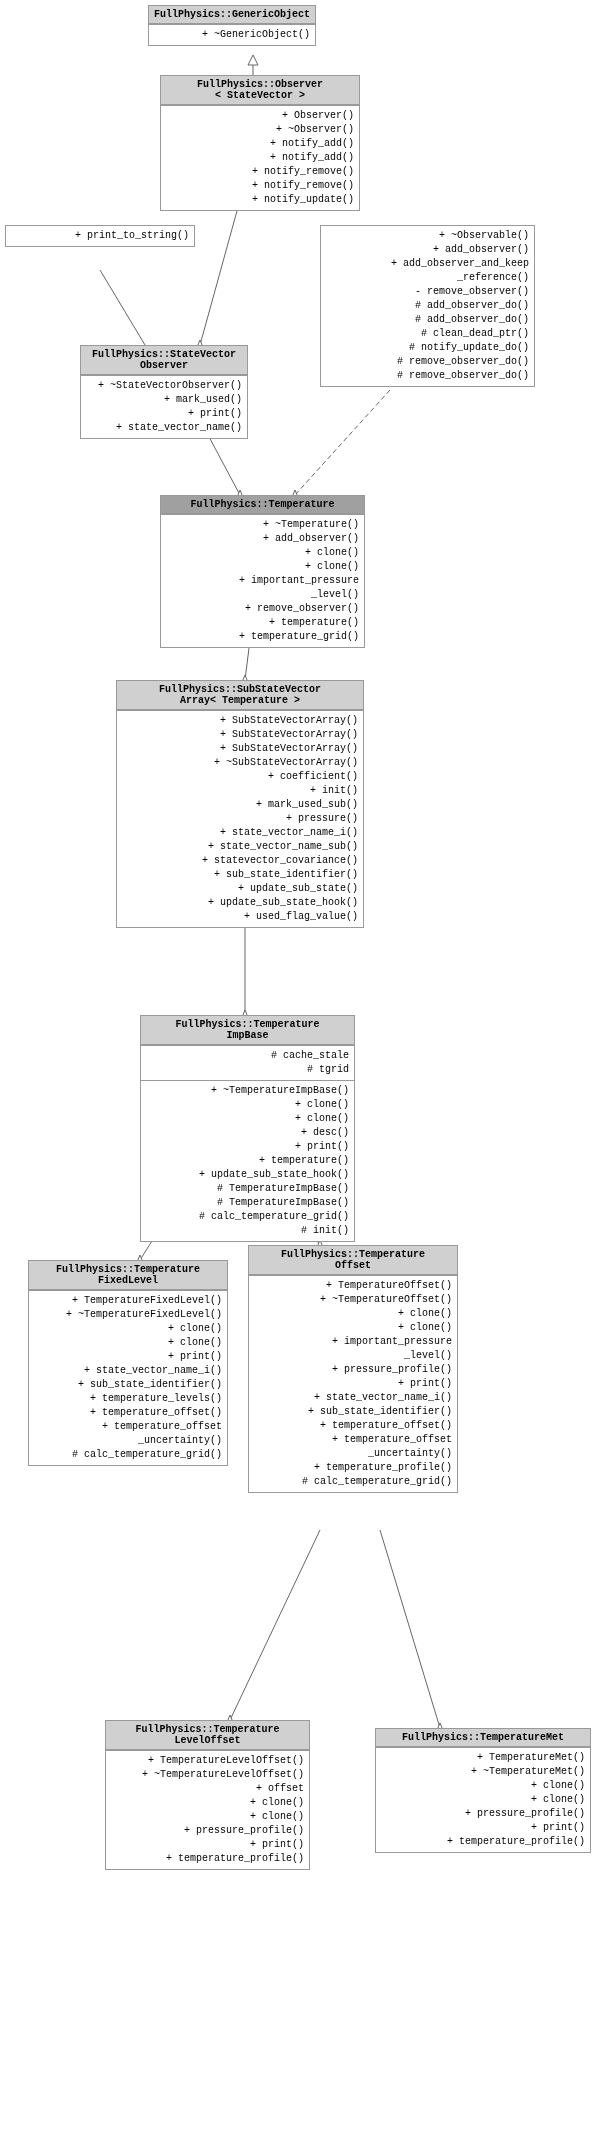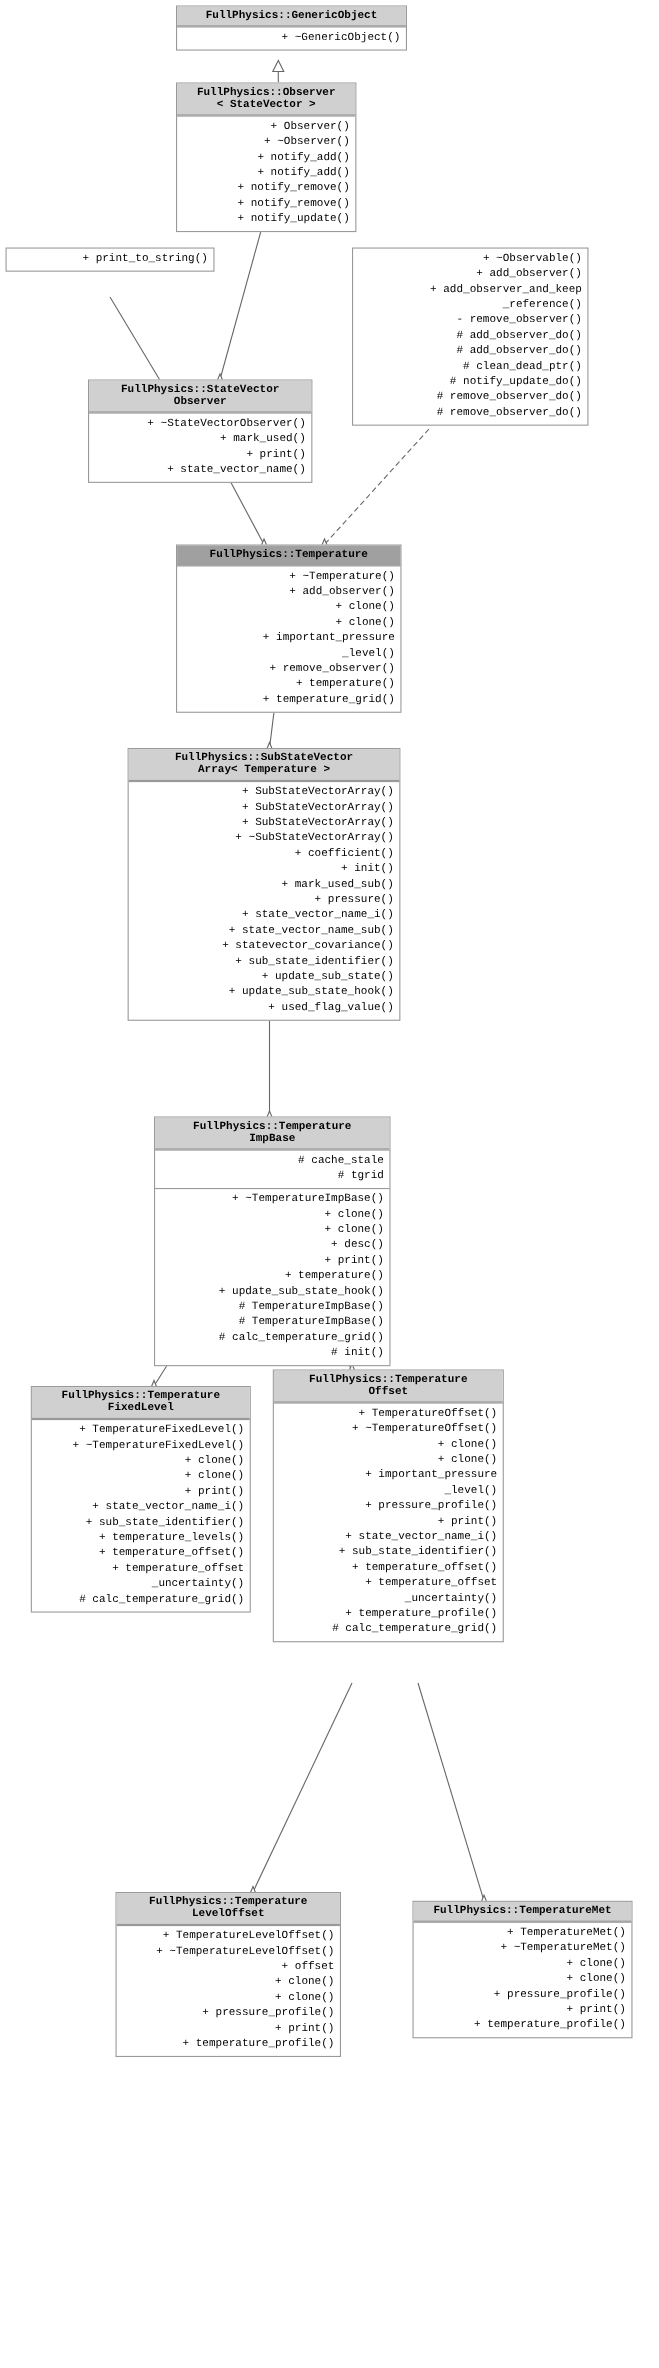--- a/index.html
+++ b/index.html
@@ -89,27 +89,27 @@
     <line x1="260" y1="1165" x2="320" y2="1245" stroke="#666" stroke-width="1"></line>
     <polygon points="320,1240 315,1252 325,1252" fill="white" stroke="#666" stroke-width="1"></polygon>
 
     <line x1="320" y1="1530" x2="230" y2="1720" stroke="#666" stroke-width="1"></line>
     <polygon points="230,1715 225,1727 235,1727" fill="white" stroke="#666" stroke-width="1"></polygon>
 
     <line x1="380" y1="1530" x2="440" y2="1728" stroke="#666" stroke-width="1"></line>
     <polygon points="440,1723 435,1735 445,1735" fill="white" stroke="#666" stroke-width="1"></polygon>
   </svg>
 
-<div class="uml-box" style="left: 160px; top: 5px; width: 210px;">
+<div class="uml-box" style="left: 148px; top: 5px; width: 168px;">
       <div class="box-title">FullPhysics::GenericObject</div>
       <div class="box-section">
         <p>+ ~GenericObject()</p>
       </div>
     </div>
-    <div class="uml-box" style="left: 160px; top: 75px; width: 164px;">
+    <div class="uml-box" style="left: 160px; top: 75px; width: 200px;">
       <div class="box-title">FullPhysics::Observer<br>&lt; StateVector &gt;</div>
       <div class="box-section">
         <p>+ Observer()</p>
         <p>+ ~Observer()</p>
         <p>+ notify_add()</p>
         <p>+ notify_add()</p>
         <p>+ notify_remove()</p>
         <p>+ notify_remove()</p>
         <p>+ notify_update()</p>
       </div>
@@ -127,21 +127,21 @@
         <p>_reference()</p>
         <p>- remove_observer()</p>
         <p># add_observer_do()</p>
         <p># add_observer_do()</p>
         <p># clean_dead_ptr()</p>
         <p># notify_update_do()</p>
         <p># remove_observer_do()</p>
         <p># remove_observer_do()</p>
       </div>
     </div>
-    <div class="uml-box" style="left: 80px; top: 345px; width: 204px;">
+    <div class="uml-box" style="left: 80px; top: 345px; width: 168px;">
       <div class="box-title">FullPhysics::StateVector<br>Observer</div>
       <div class="box-section">
         <p>+ ~StateVectorObserver()</p>
         <p>+ mark_used()</p>
         <p>+ print()</p>
         <p>+ state_vector_name()</p>
       </div>
     </div>
     <div class="uml-box highlighted-box" style="left: 160px; top: 495px; width: 205px;">
       <div class="box-title">FullPhysics::Temperature</div>
@@ -240,21 +240,21 @@
         <p>+ TemperatureLevelOffset()</p>
         <p>+ ~TemperatureLevelOffset()</p>
         <p>+ offset</p>
         <p>+ clone()</p>
         <p>+ clone()</p>
         <p>+ pressure_profile()</p>
         <p>+ print()</p>
         <p>+ temperature_profile()</p>
       </div>
     </div>
-    <div class="uml-box" style="left: 375px; top: 1728px; width: 200px;">
+    <div class="uml-box" style="left: 375px; top: 1728px; width: 216px;">
       <div class="box-title">FullPhysics::TemperatureMet</div>
       <div class="box-section">
         <p>+ TemperatureMet()</p>
         <p>+ ~TemperatureMet()</p>
         <p>+ clone()</p>
         <p>+ clone()</p>
         <p>+ pressure_profile()</p>
         <p>+ print()</p>
         <p>+ temperature_profile()</p>
       </div>

